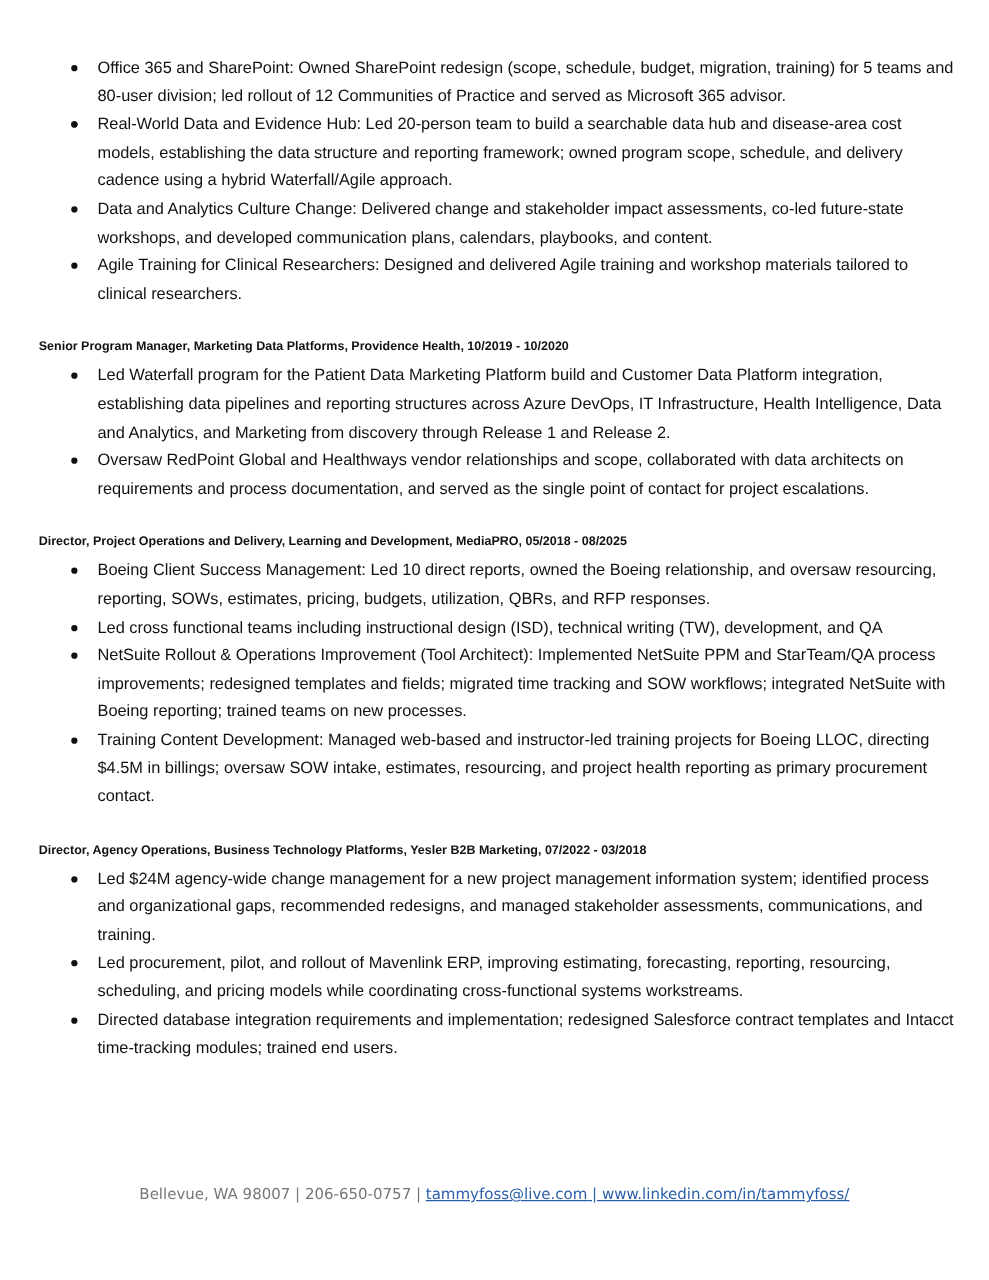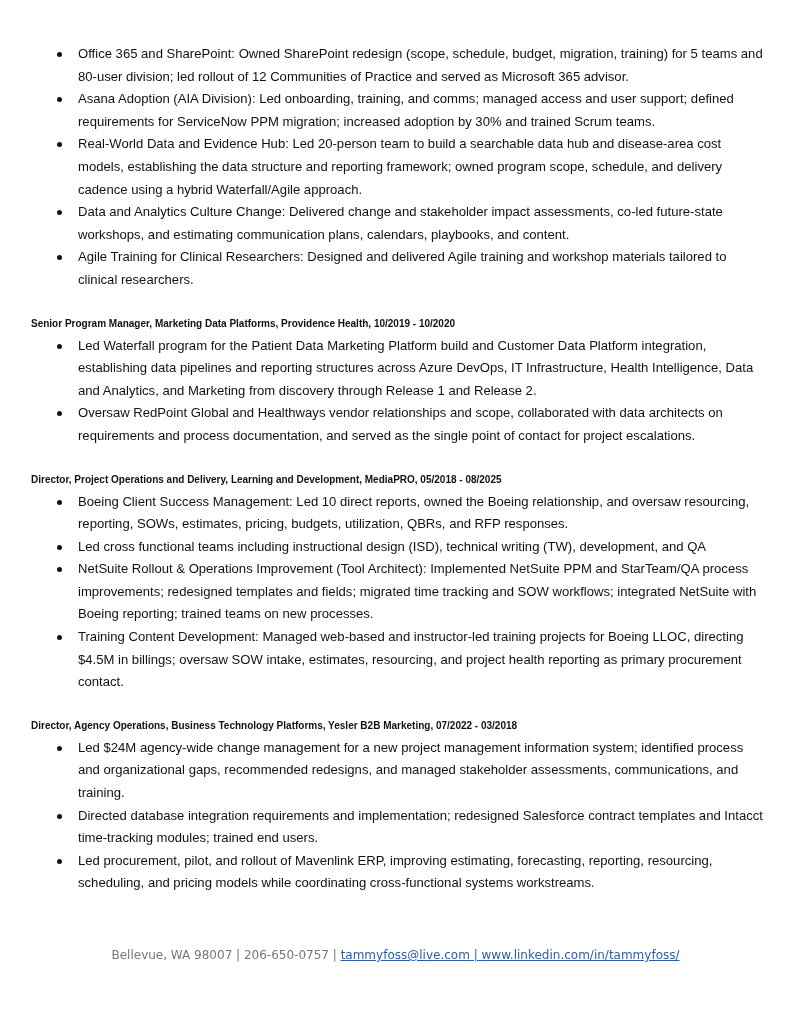--- a/index.html
+++ b/index.html
@@ -30,44 +30,44 @@
     .footer a { color: #2a5ea8; text-decoration: underline; }
   </style>
 </head>
 <body>
 
 <div class="page">
   <div class="content">
 
     <ul class="bullets">
       <li><span class="dot"></span><span>Office 365 and SharePoint: Owned SharePoint redesign (scope, schedule, budget, migration, training) for 5 teams and 80-user division; led rollout of 12 Communities of Practice and served as Microsoft 365 advisor.</span></li>
-      <li><span class="dot"></span><span>Asana Adoption (AIA Division): Led onboarding, training, and comms; managed access and user support; defined requirements for ServiceNow PPM migration; increased adoption by 30% and trained Scrum teams.</span></li>
+      <li><span class="dot"></span></li>
       <li><span class="dot"></span><span>Real-World Data and Evidence Hub: Led 20-person team to build a searchable data hub and disease-area cost models, establishing the data structure and reporting framework; owned program scope, schedule, and delivery cadence using a hybrid Waterfall/Agile approach.</span></li>
-      <li><span class="dot"></span><span>Data and Analytics Culture Change: Delivered change and stakeholder impact assessments, co-led future-state workshops, and estimating communication plans, calendars, playbooks, and content.</span></li>
+      <li><span class="dot"></span><span>Data and Analytics Culture Change: Delivered change and stakeholder impact assessments, co-led future-state workshops, and developed communication plans, calendars, playbooks, and content.</span></li>
       <li><span class="dot"></span><span>Agile Training for Clinical Researchers: Designed and delivered Agile training and workshop materials tailored to clinical researchers.</span></li>
     </ul>
 
     <div class="job-title">Senior Program Manager, Marketing Data Platforms, Providence Health, 10/2019 - 10/2020</div>
     <ul class="bullets">
       <li><span class="dot"></span><span>Led Waterfall program for the Patient Data Marketing Platform build and Customer Data Platform integration, establishing data pipelines and reporting structures across Azure DevOps, IT Infrastructure, Health Intelligence, Data and Analytics, and Marketing from discovery through Release 1 and Release 2.</span></li>
       <li><span class="dot"></span><span>Oversaw RedPoint Global and Healthways vendor relationships and scope, collaborated with data architects on requirements and process documentation, and served as the single point of contact for project escalations.</span></li>
     </ul>
 
     <div class="job-title">Director, Project Operations and Delivery, Learning and Development, MediaPRO, 05/2018 - 08/2025</div>
     <ul class="bullets">
       <li><span class="dot"></span><span>Boeing Client Success Management: Led 10 direct reports, owned the Boeing relationship, and oversaw resourcing, reporting, SOWs, estimates, pricing, budgets, utilization, QBRs, and RFP responses.</span></li>
       <li><span class="dot"></span><span>Led cross functional teams including instructional design (ISD), technical writing (TW), development, and QA</span></li>
       <li><span class="dot"></span><span>NetSuite Rollout &amp; Operations Improvement (Tool Architect): Implemented NetSuite PPM and StarTeam/QA process improvements; redesigned templates and fields; migrated time tracking and SOW workflows; integrated NetSuite with Boeing reporting; trained teams on new processes.</span></li>
       <li><span class="dot"></span><span>Training Content Development: Managed web-based and instructor-led training projects for Boeing LLOC, directing $4.5M in billings; oversaw SOW intake, estimates, resourcing, and project health reporting as primary procurement contact.</span></li>
     </ul>
 
     <div class="job-title">Director, Agency Operations, Business Technology Platforms, Yesler B2B Marketing, 07/2022 - 03/2018</div>
     <ul class="bullets">
       <li><span class="dot"></span><span>Led $24M agency-wide change management for a new project management information system; identified process and organizational gaps, recommended redesigns, and managed stakeholder assessments, communications, and training.</span></li>
+      <li><span class="dot"></span><span>Led procurement, pilot, and rollout of Mavenlink ERP, improving estimating, forecasting, reporting, resourcing, scheduling, and pricing models while coordinating cross-functional systems workstreams.</span></li>
       <li><span class="dot"></span><span>Directed database integration requirements and implementation; redesigned Salesforce contract templates and Intacct time-tracking modules; trained end users.</span></li>
-      <li><span class="dot"></span><span>Led procurement, pilot, and rollout of Mavenlink ERP, improving estimating, forecasting, reporting, resourcing, scheduling, and pricing models while coordinating cross-functional systems workstreams.</span></li>
     </ul>
   </div>
 
   <div class="footer">
     <span>Bellevue, WA 98007</span><span> | </span><span>206-650-0757</span><span> | </span><a>tammyfoss@live.com</a><a> | </a><a>www.linkedin.com/in/tammyfoss/</a>
   </div>
 </div>
 
 </body></html>

